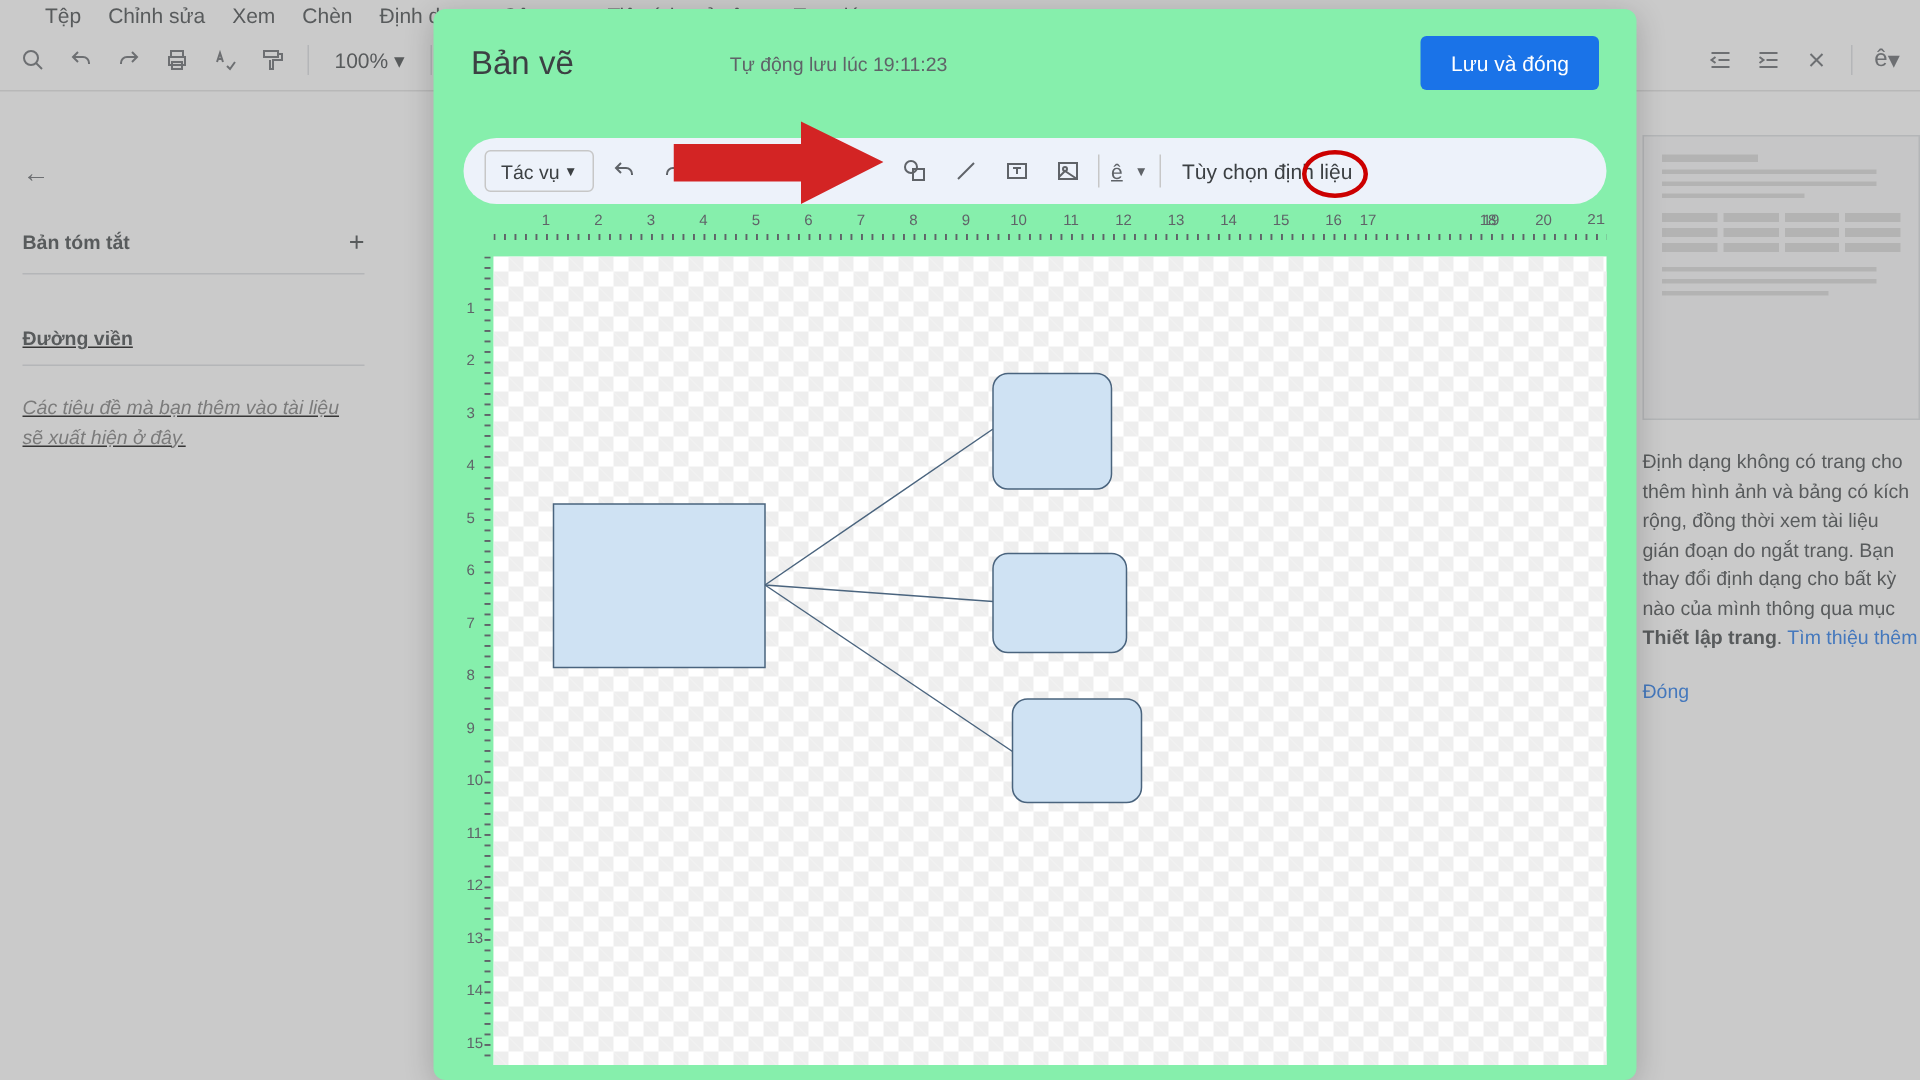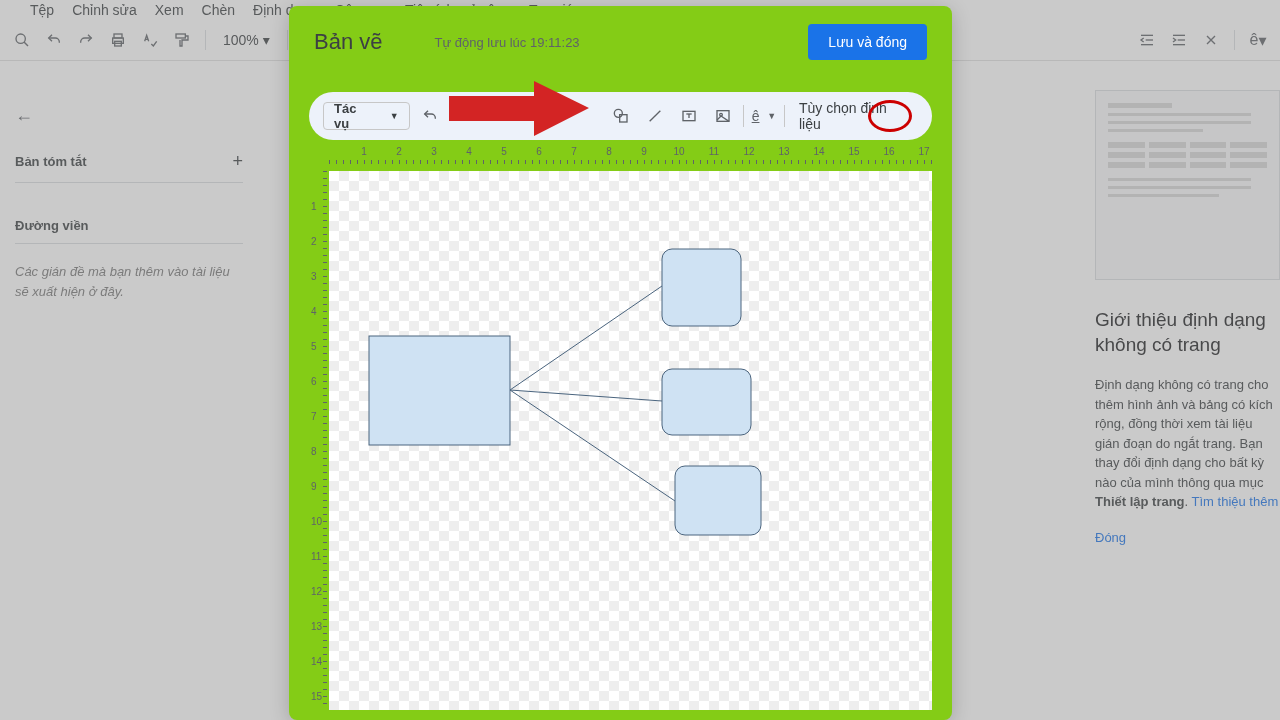--- a/index.html
+++ b/index.html
@@ -9,49 +9,49 @@
 .menu-bar span { cursor: pointer; }
 
 .toolbar-main { display: flex; align-items: center; gap: 8px; padding: 8px 10px; border-bottom: 1px solid #e0e0e0; }
 .tb-icon { width: 24px; height: 24px; display: flex; align-items: center; justify-content: center; cursor: pointer; color: #5f6368; }
 .tb-sep { width: 1px; height: 20px; background: #dadce0; margin: 0 3px; }
 .zoom-sel { font-size: 14px; color: #3c4043; padding: 4px 6px; cursor: pointer; }
 
 .left-sidebar { position: absolute; left: 0; top: 90px; width: 258px; padding: 15px; }
 .ls-back { font-size: 18px; cursor: pointer; margin-bottom: 25px; color: #5f6368; }
 .ls-title { font-size: 13px; font-weight: bold; color: #3c4043; display: flex; justify-content: space-between; align-items: center; padding-bottom: 10px; border-bottom: 1px solid #dadce0; }
-.ls-section { margin-top: 35px; }
+.ls-section { margin-top: 35px; text-decoration: underline; }
 .ls-head { font-size: 13px; font-weight: bold; color: #3c4043; padding-bottom: 10px; border-bottom: 1px solid #dadce0; }
 .ls-body { font-size: 13px; color: #787878; font-style: italic; margin-top: 18px; line-height: 1.5; }
 
 .right-sidebar { position: absolute; right: 0; top: 90px; width: 185px; background: #fff; padding: 0; }
 .rs-preview { height: 190px; background: #f8f9fa; border: 1px solid #dadce0; padding: 12px; }
 .rs-lines { display: flex; flex-direction: column; gap: 5px; }
 .rs-line { height: 3px; background: #d7d7d7; }
 .rs-cols { display: flex; gap: 4px; margin-top: 10px; }
 .rs-col { flex: 1; display: flex; flex-direction: column; gap: 4px; }
 .rs-cell { height: 6px; background: #d7d7d7; }
 .rs-title { font-size: 19px; color: #202124; margin-top: 28px; line-height: 1.3; }
 .rs-text { font-size: 13px; color: #3c4043; margin-top: 18px; line-height: 1.5; }
 .rs-link { color: #1a73e8; cursor: pointer; }
 .rs-close { color: #1a73e8; font-size: 13px; text-align: left; margin-top: 18px; cursor: pointer; }
 
 .overlay { position: absolute; inset: 0; background: rgba(128,128,128,0.42); pointer-events: none; }
 
-.dialog { position: absolute; left: 289px; top: 6px; width: 663px; height: 714px; background: #84cc16; border-radius: 8px; box-shadow: 0 4px 20px rgba(0,0,0,0.2); display: flex; flex-direction: column; }
+.dialog { position: absolute; left: 289px; top: 6px; width: 802px; height: 714px; background: #86efac; border-radius: 8px; box-shadow: 0 4px 20px rgba(0,0,0,0.2); display: flex; flex-direction: column; }
 .dlg-header { display: flex; align-items: center; padding: 18px 25px; }
 .dlg-title { font-size: 22px; color: #3c4043; }
-.dlg-status { font-size: 13px; color: #5f6368; margin-left: 52px; }
+.dlg-status { font-size: 13px; color: #5f6368; margin-left: 104px; }
 .dlg-save { margin-left: auto; background: #1a73e8; color: #fff; border: none; padding: 10px 20px; font-size: 14px; border-radius: 4px; cursor: pointer; }
 
 .dlg-toolbar { display: flex; align-items: center; gap: 6px; margin: 14px 20px 0 20px; background: #edf2fa; border-radius: 24px; padding: 8px 14px; }
 .dlg-tb-btn { height: 28px; min-width: 28px; display: flex; align-items: center; justify-content: center; cursor: pointer; color: #5f6368; border-radius: 4px; font-size: 14px; }
 .dlg-tb-text { font-size: 14px; color: #3c4043; padding: 0 8px; }
 .dlg-sep { width: 1px; height: 22px; background: #c7c7c7; }
-.actions-btn { border: 1px solid #c7c7c7; border-radius: 4px; padding: 5px 10px; font-size: 13px; color: #3c4043; display: flex; align-items: center; gap: 16px; font-weight: bold; }
+.actions-btn { border: 1px solid #c7c7c7; border-radius: 4px; padding: 5px 10px; font-size: 13px; color: #3c4043; display: flex; align-items: center; gap: 3px; }
 
 .line-highlight { position: absolute; border: 3px solid #c00; border-radius: 50%; width: 44px; height: 32px; pointer-events: none; }
 
 .arrow-annotation { position: absolute; pointer-events: none; }
 
 .ruler-h { height: 18px; margin: 6px 20px 0 40px; position: relative; font-size: 10px; color: #5f6368; background: repeating-linear-gradient(to right, #5f6368 0, #5f6368 1px, transparent 1px, transparent 7px); background-size: 7px 4px; background-position: 0 14px; background-repeat: repeat-x; overflow: hidden; }
 .ruler-h span { position: absolute; top: 0; transform: translateX(-50%); }
 .ruler-v { width: 18px; position: absolute; left: 20px; top: 165px; bottom: 10px; font-size: 10px; color: #5f6368; background: repeating-linear-gradient(to bottom, #5f6368 0, #5f6368 1px, transparent 1px, transparent 7px); background-size: 4px 7px; background-position: 14px 0; background-repeat: repeat-y; overflow: hidden; }
 .ruler-v span { position: absolute; left: 2px; transform: translateY(-50%); }
 
@@ -146,21 +146,21 @@
 </div>
 
 <div class="left-sidebar">
   <div class="ls-back">←</div>
   <div class="ls-title">
     <span>Bản tóm tắt</span>
     <span style="font-size:18px;font-weight:normal;">+</span>
   </div>
   <div class="ls-section">
     <div class="ls-head">Đường viền</div>
-    <div class="ls-body">Các gián đề mà bạn thêm vào tài liệu sẽ xuất hiện ở đây.</div>
+    <div class="ls-body">Các tiêu đề mà bạn thêm vào tài liệu sẽ xuất hiện ở đây.</div>
   </div>
 </div>
 
 <div class="right-sidebar">
   <div class="rs-preview">
     <div class="rs-lines">
       <div class="rs-line" style="width:40%;height:5px;"></div>
       <div class="rs-line" style="width:90%"></div>
       <div class="rs-line" style="width:90%"></div>
       <div class="rs-line" style="width:60%"></div>
@@ -186,21 +186,20 @@
           <div class="rs-cell"></div>
           <div class="rs-cell"></div>
         </div>
     </div>
     <div class="rs-lines" style="margin-top:10px;">
       <div class="rs-line" style="width:90%"></div>
       <div class="rs-line" style="width:90%"></div>
       <div class="rs-line" style="width:70%"></div>
     </div>
   </div>
-  <div class="rs-title">Giới thiệu định dạng không có trang</div>
   <div class="rs-text">
     <span>Định dạng không có trang cho thêm hình ảnh và bảng có kích rộng, đồng thời xem tài liệu gián đoạn do ngắt trang. Bạn thay đổi định dạng cho bất kỳ nào của mình thông qua mục </span><b>Thiết lập trang</b>. <span class="rs-link">Tìm thiệu thêm</span>
   </div>
   <div class="rs-close">Đóng</div>
 </div>
 
 <div class="overlay"></div>
 
 <div class="dialog">
   <div class="dlg-header">
@@ -274,21 +273,21 @@
       <span style="left: 245px;">7</span>
       <span style="left: 280px;">8</span>
       <span style="left: 315px;">9</span>
       <span style="left: 350px;">10</span>
       <span style="left: 385px;">11</span>
       <span style="left: 420px;">12</span>
       <span style="left: 455px;">13</span>
       <span style="left: 490px;">14</span>
       <span style="left: 525px;">15</span>
       <span style="left: 560px;">16</span>
-      <span style="left: 595px;">17</span>
+      <span style="left: 583px;">17</span>
       <span style="left: 663px;">18</span>
       <span style="left: 665px;">19</span>
       <span style="left: 700px;">20</span>
       <span style="left: 735px; font-family: Liberation Mono, monospace;">21</span>
     </div>
   <div class="ruler-v" id="ruler-v">
       <span style="top: 35px;">1</span>
       <span style="top: 70px;">2</span>
       <span style="top: 105px;">3</span>
       <span style="top: 140px;">4</span>

